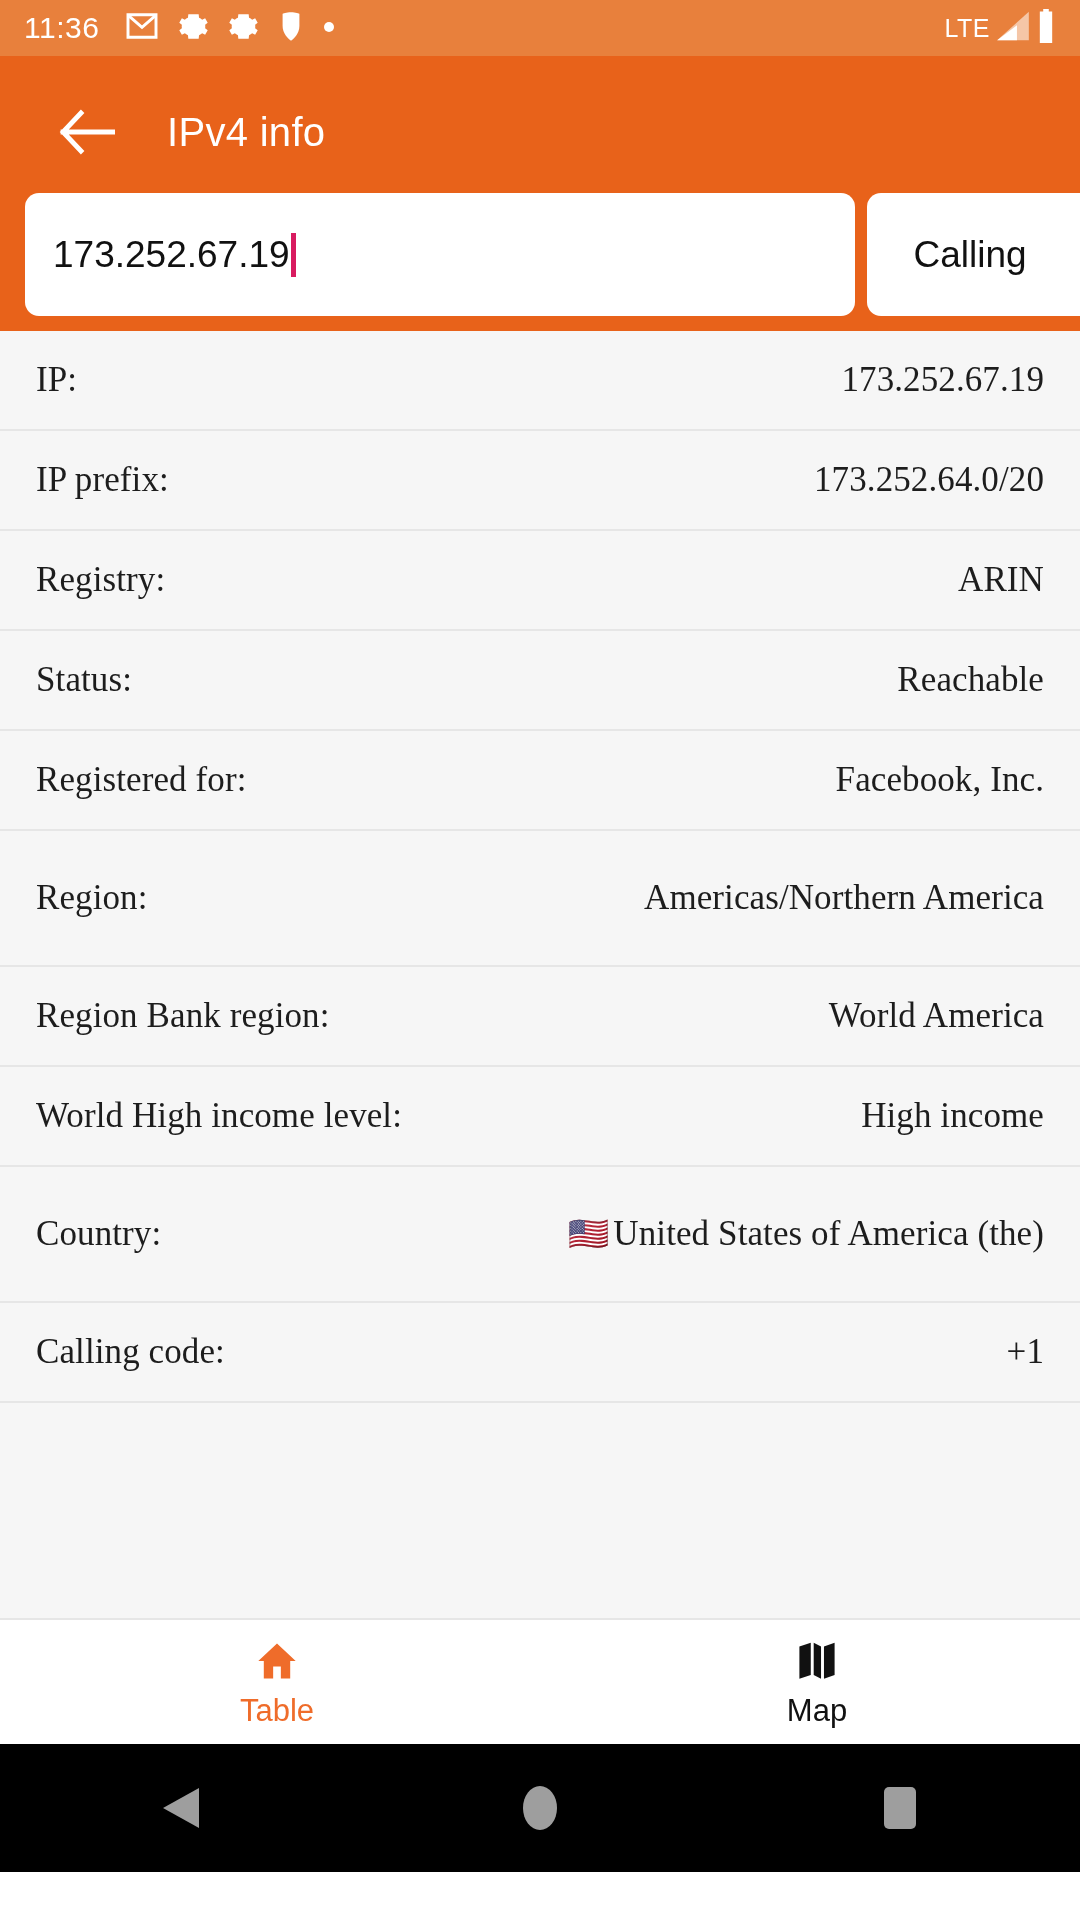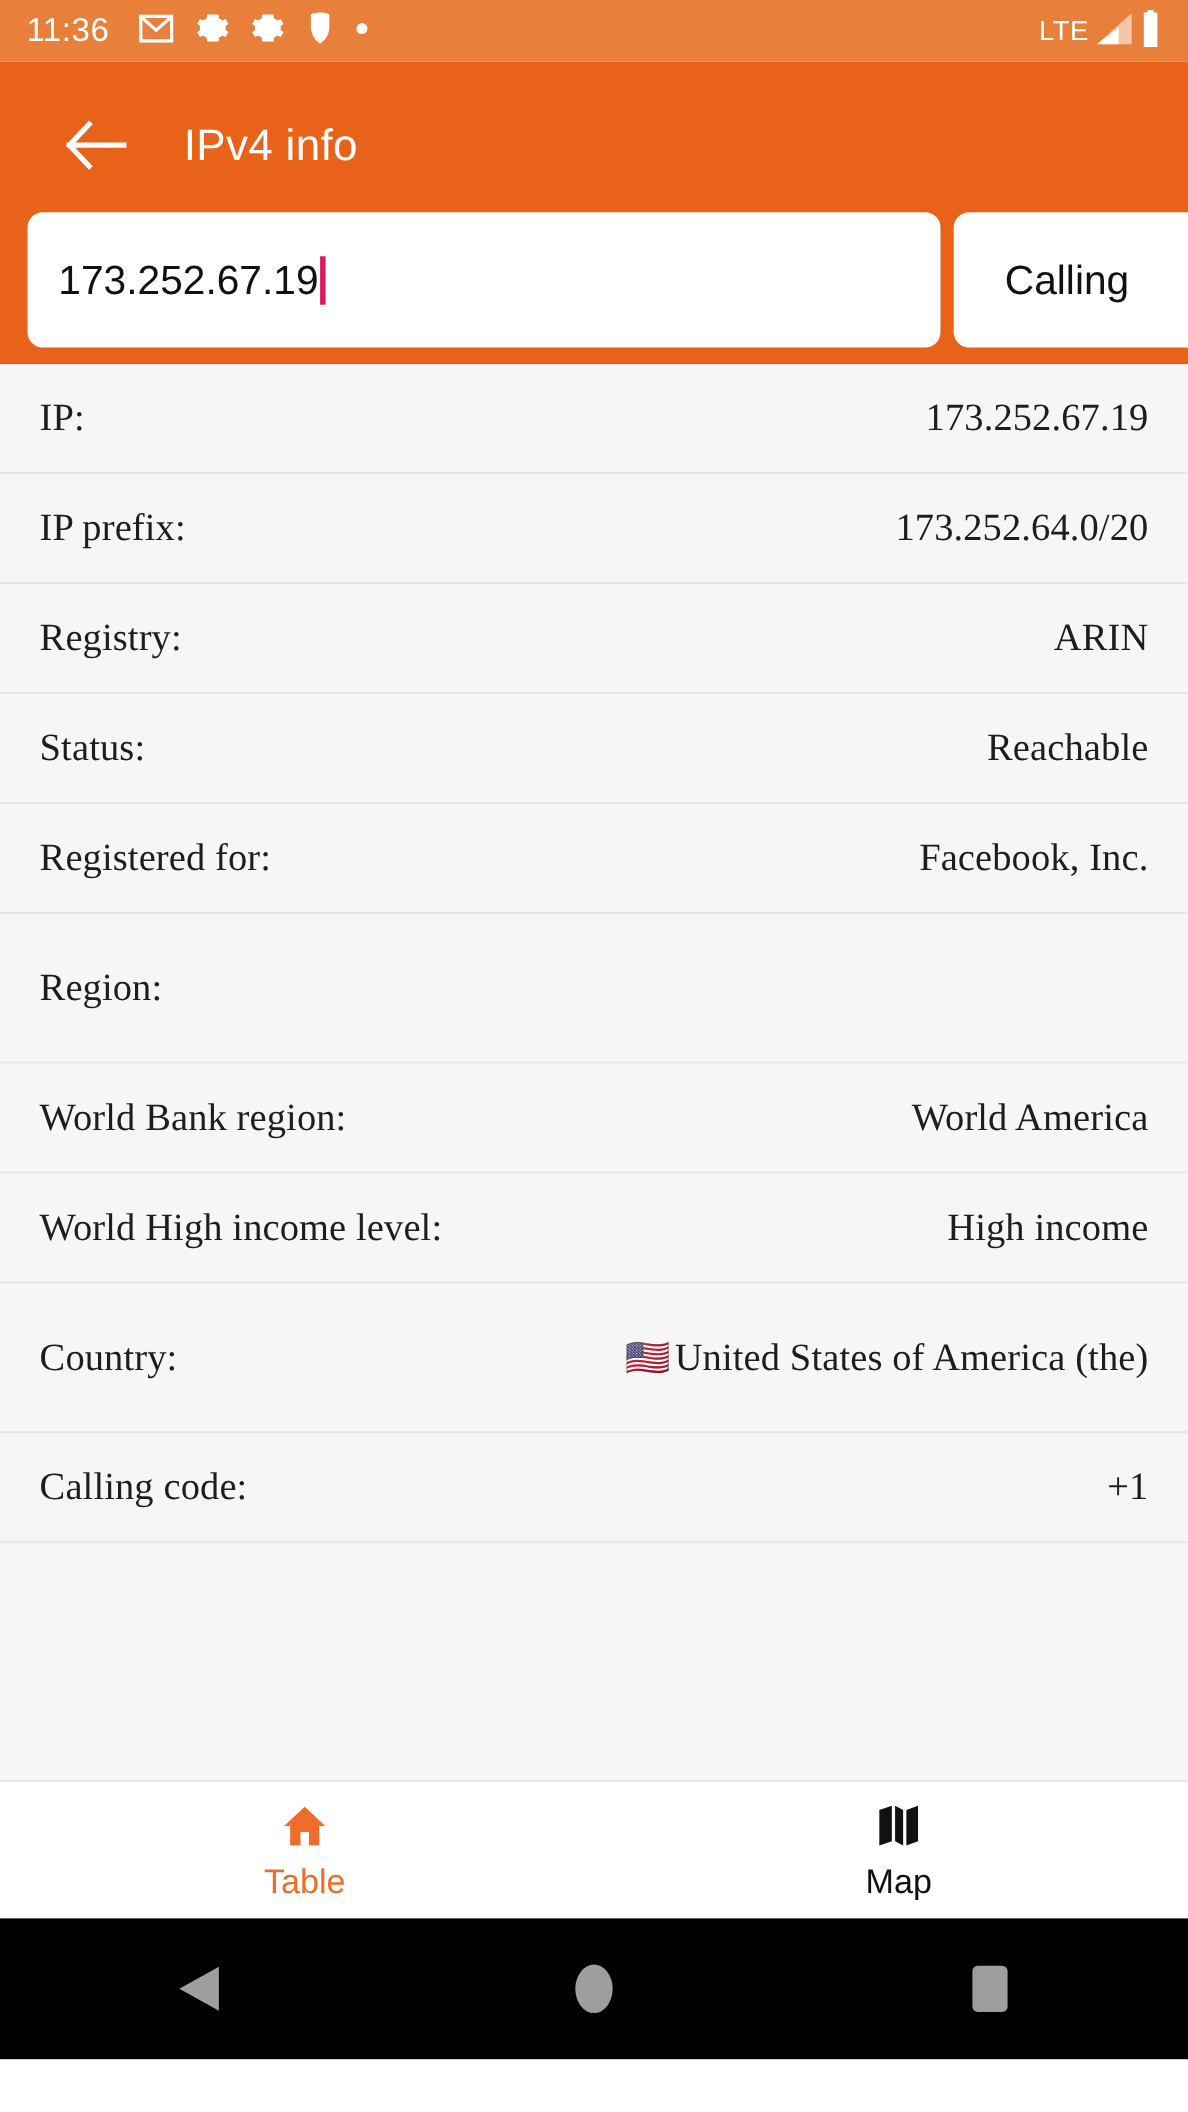--- a/index.html
+++ b/index.html
@@ -188,23 +188,24 @@
       <div class="row">
         <div class="row-label">Status:</div>
         <div class="row-value">Reachable</div>
       </div>
       <div class="row">
         <div class="row-label">Registered for:</div>
         <div class="row-value">Facebook, Inc.</div>
       </div>
       <div class="row tall">
         <div class="row-label">Region:</div>
-      </div>
-      <div class="row">
-        <div class="row-label">World Bank region:</div>
+        <div class="row-value">Americas/Northern America</div>
+      </div>
+      <div class="row">
+        <div class="row-label">Region Bank region:</div>
         <div class="row-value">World America</div>
       </div>
       <div class="row">
         <div class="row-label">World High income level:</div>
         <div class="row-value">High income</div>
       </div>
       <div class="row tall">
         <div class="row-label">Country:</div>
         <div class="row-value"><span class="flag">🇺🇸</span><span>United States of America (the)</span></div>
       </div>

